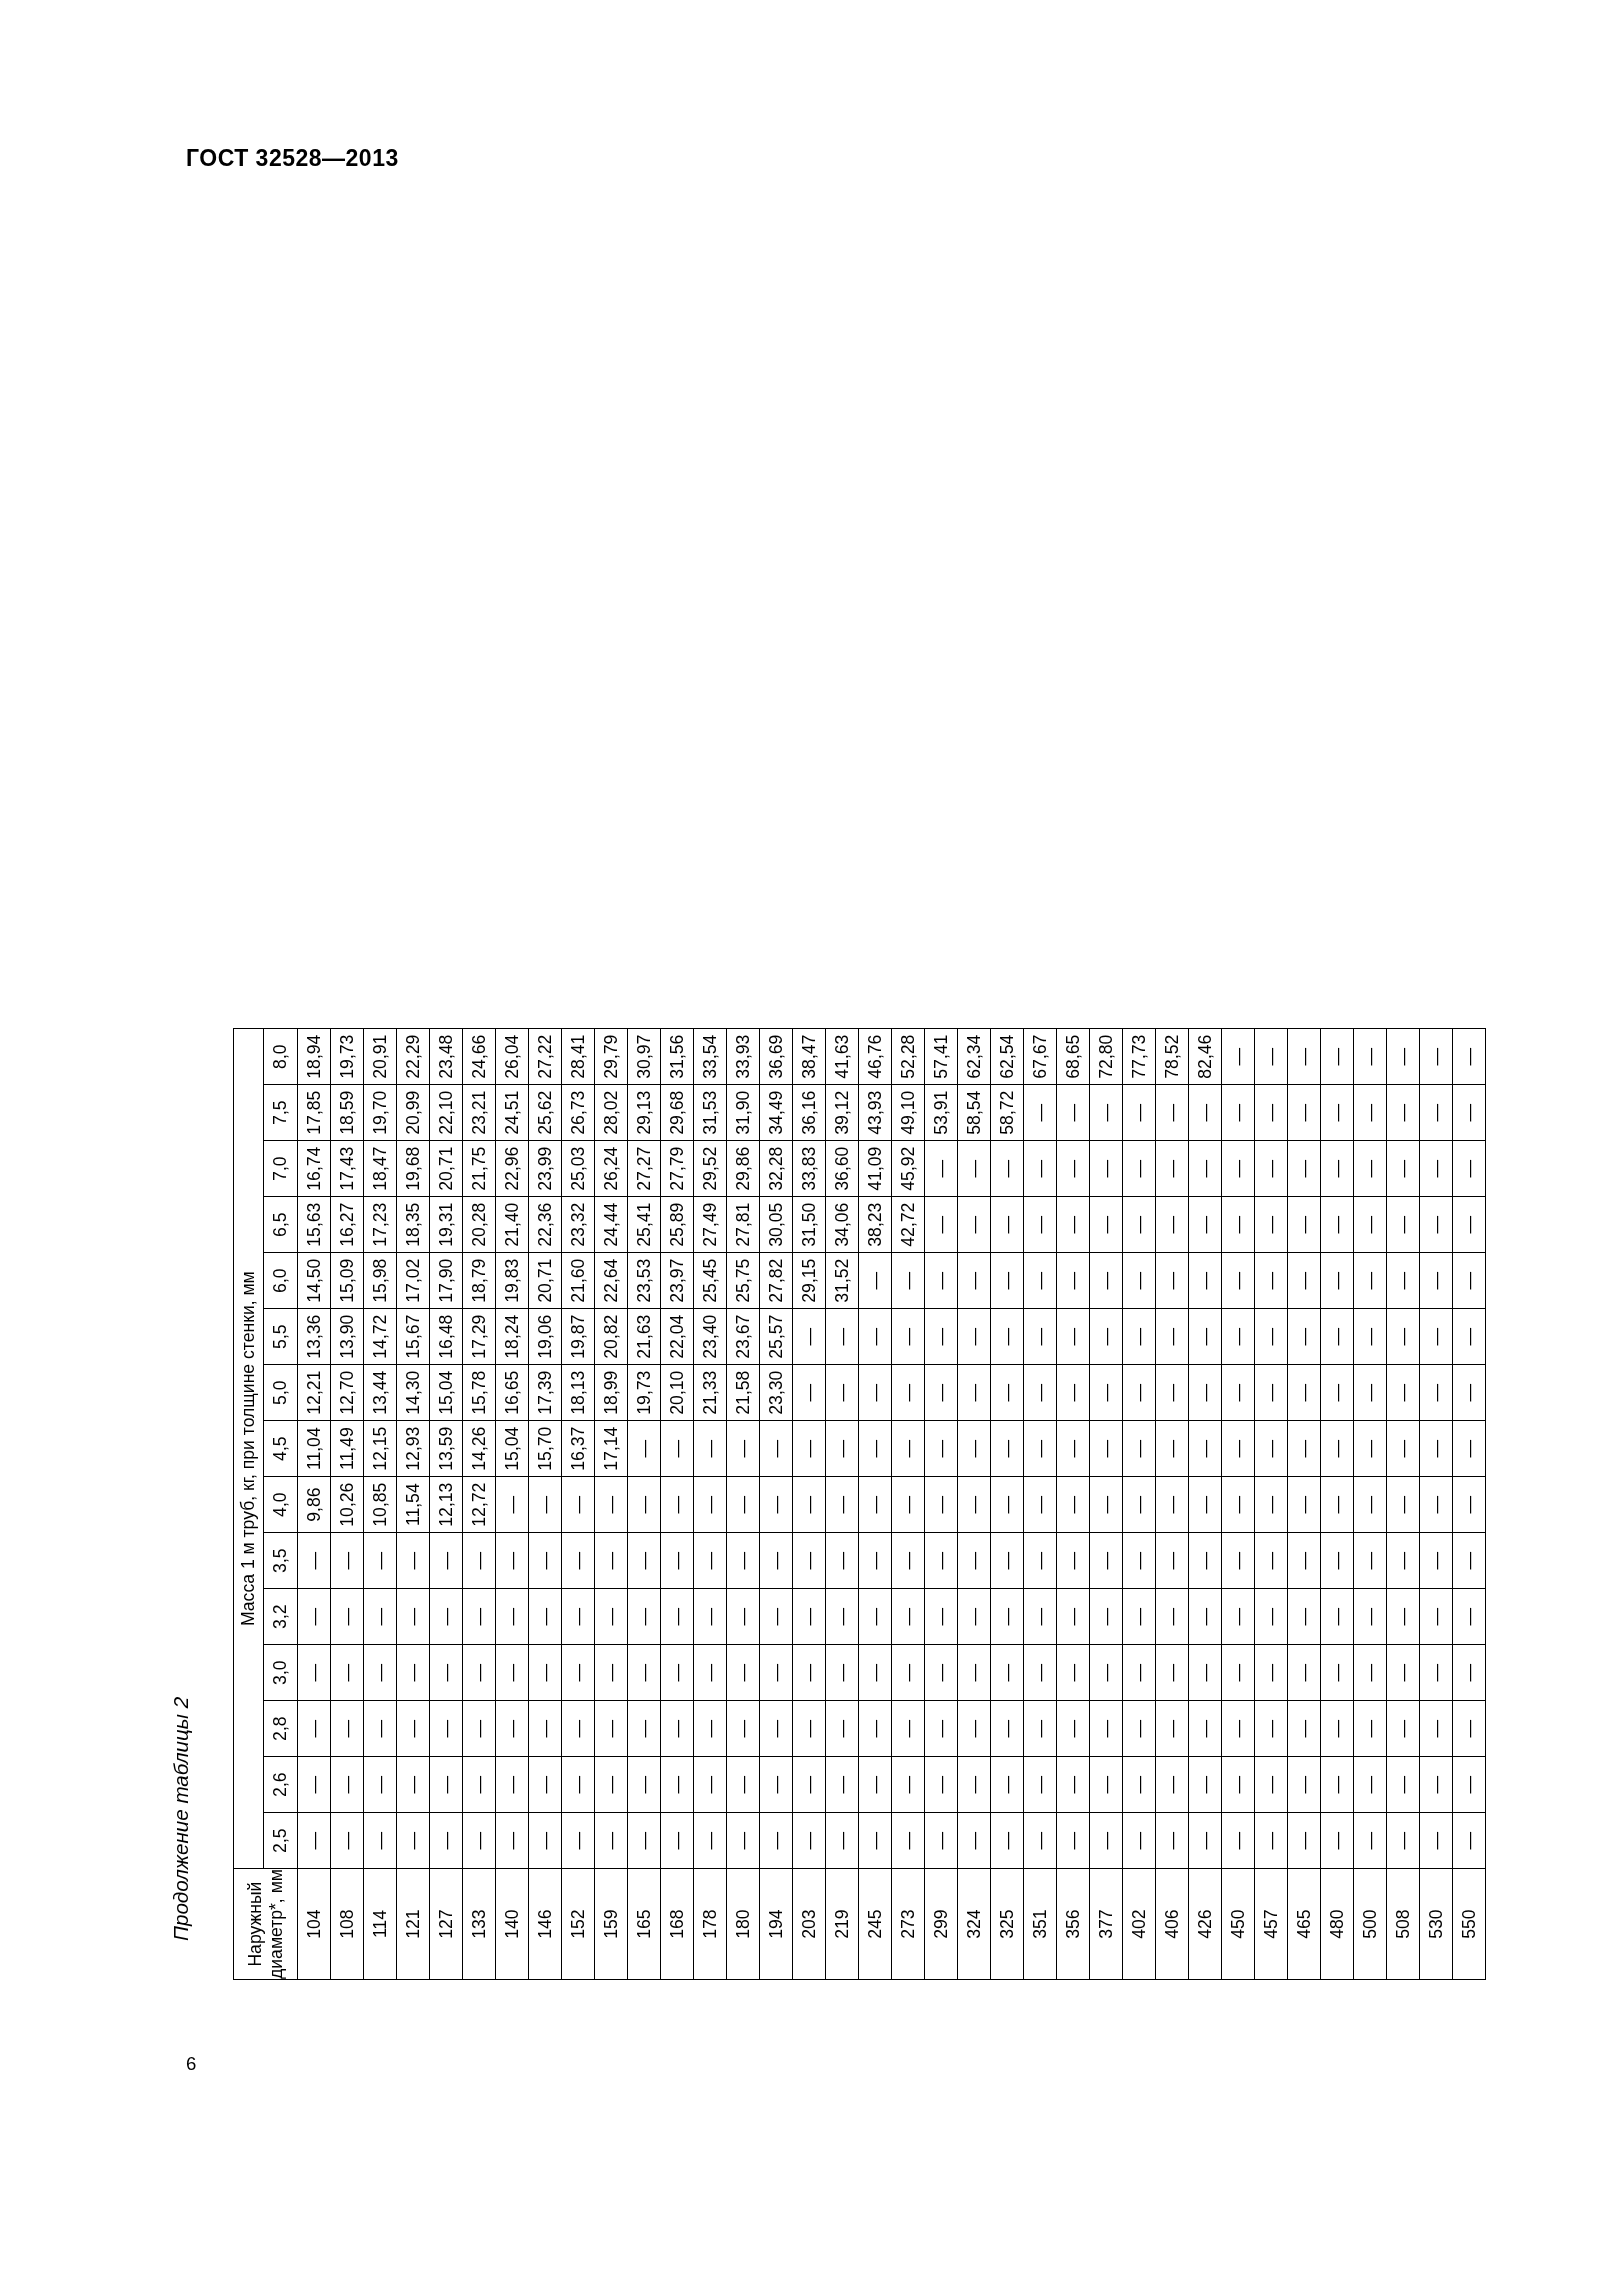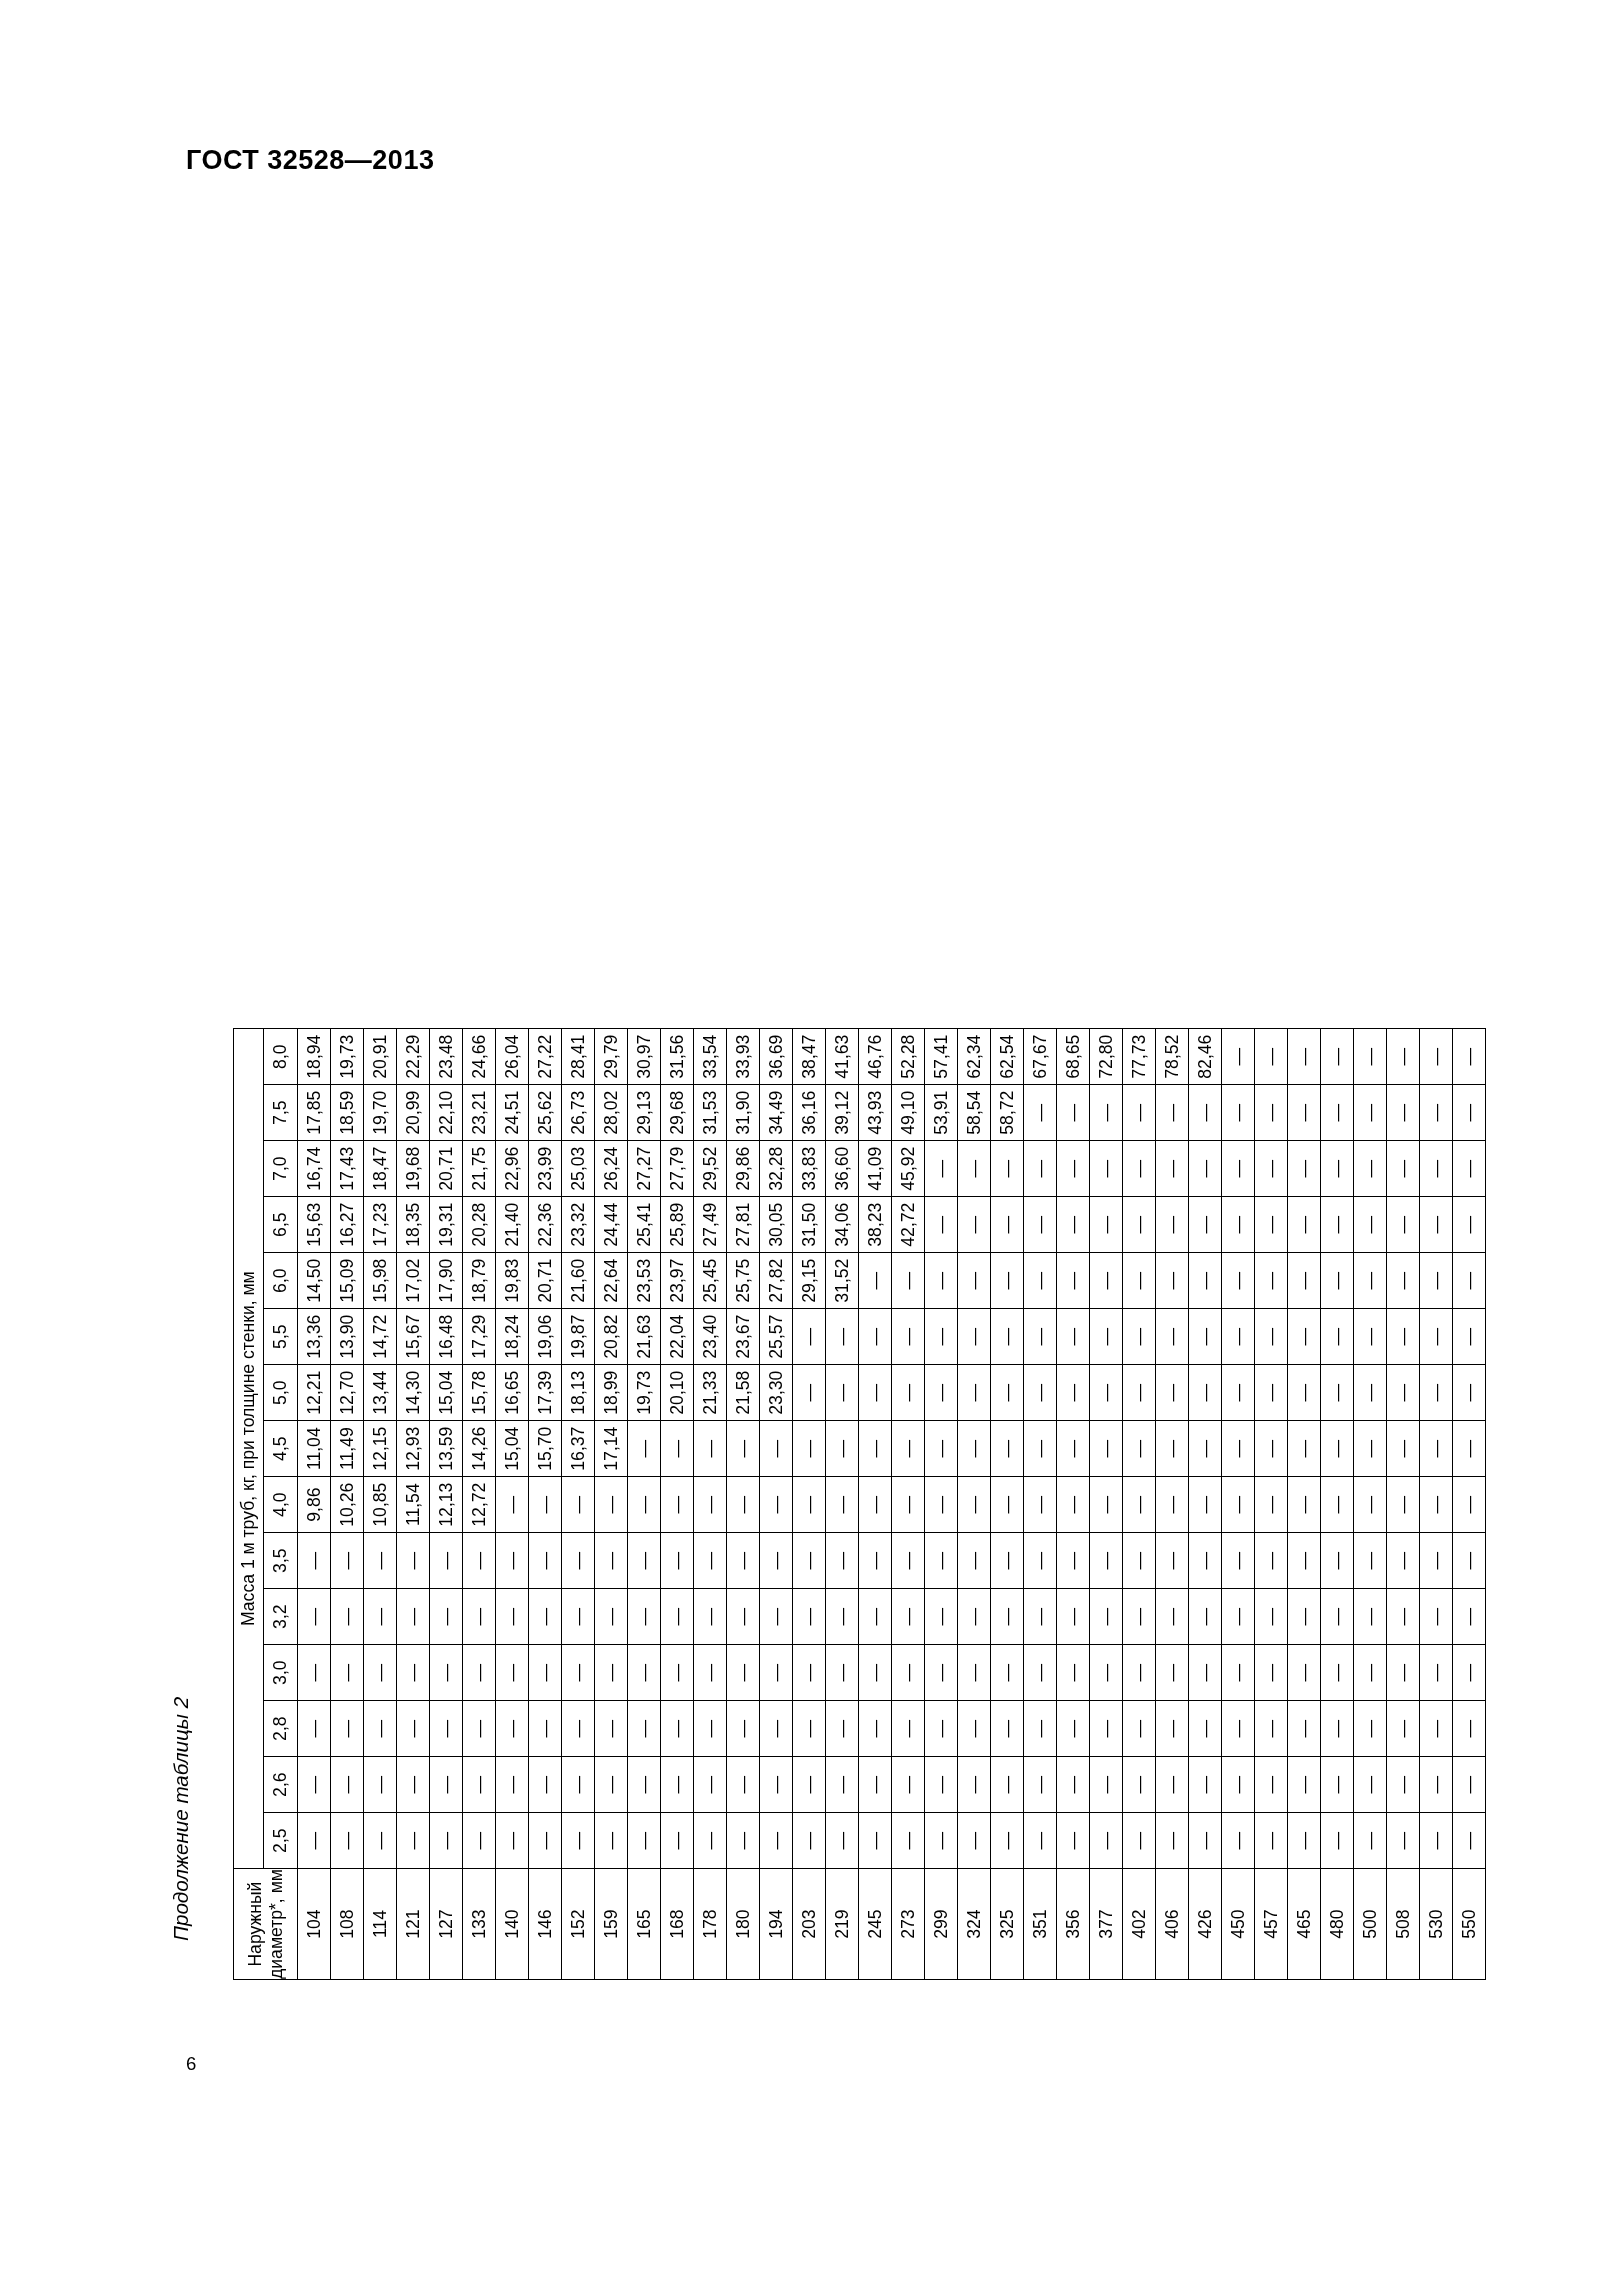--- a/index.html
+++ b/index.html
@@ -14,21 +14,21 @@
     color: #000000;
     position: relative;
     overflow: hidden;
   }
 
   
   .page-header {
     position: absolute;
     top: 145px;
     left: 186px;
-    font-size: 27px;
+    font-size: 23px;
     font-weight: bold;
     letter-spacing: 0.5px;
   }
 
   .page-number {
     position: absolute;
     left: 186px;
     top: 2053px;
     font-size: 18.6px;
   }

